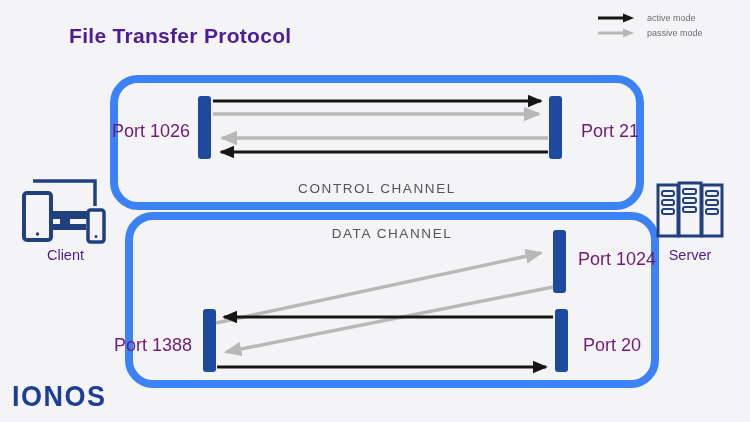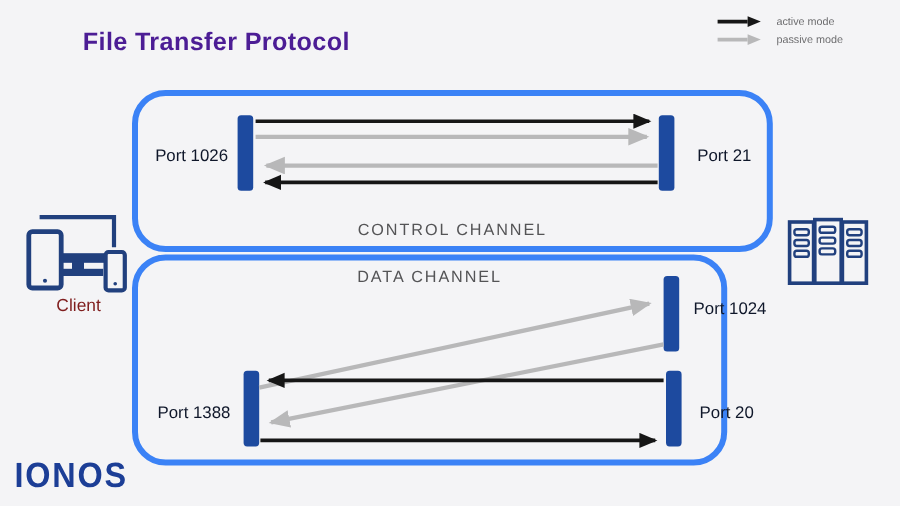--- a/index.html
+++ b/index.html
@@ -16,56 +16,56 @@
   }
 
   
   .legend{position:absolute;left:597px;top:11px;}
   .legend-row{display:flex;align-items:center;height:13px;margin-bottom:2px;}
   .legend-label{font-size:9px;color:#6e6e70;margin-left:12px;line-height:10px;}
 
   
   .box{
     position:absolute;box-sizing:border-box;
-    border:5px solid #3b82f6;border-radius:28px;
+    border:8px solid #3b82f6;border-radius:28px;
   }
   .box-control{left:110px;top:75px;width:534px;height:135px;}
-  .box-data{left:110px;top:212px;width:496px;height:176px;}
+  .box-data{left:125px;top:212px;width:534px;height:176px;}
   .channel-label{
     position:absolute;left:0;width:100%;text-align:center;
     font-size:13.5px;color:#545456;letter-spacing:1.6px;
   }
   .channel-label.at-bottom{bottom:6px;}
   .channel-label.at-top{top:6px;}
 
   
   .bar{
     position:absolute;width:13px;height:63px;
     background:#1d4a9f;border-radius:3px;
   }
   #bar-1026{left:198px;top:96px;}
   #bar-21{left:549px;top:96px;}
   #bar-1024{left:553px;top:230px;}
   #bar-1027{left:203px;top:309px;}
   #bar-20{left:555px;top:309px;}
 
   .port-label{
-    position:absolute;font-size:14px;color:#0f172a;white-space:nowrap;
+    position:absolute;font-size:18px;color:#701a75;white-space:nowrap;
   }
   .ra{text-align:right;}
   #lbl-1026{left:100px;width:90px;top:121px;}
   #lbl-21{left:581px;top:121px;}
   #lbl-1024{left:578px;top:249px;}
   #lbl-1027{left:102px;width:90px;top:335px;}
   #lbl-20{left:583px;top:335px;}
 
   .overlay{position:absolute;left:0;top:0;pointer-events:none;}
 
   .caption{
-    position:absolute;font-size:14.5px;color:#7f1d1d;text-align:center;
+    position:absolute;font-size:14.5px;color:#4c1d95;text-align:center;
   }
   #caption-client{left:18px;width:95px;top:247px;}
   #caption-server{left:650px;width:80px;top:247px;}
 
   .brand{
     position:absolute;left:12px;top:380px;
     font-size:27px;font-weight:800;color:#1c3e96;
     letter-spacing:1.5px;transform:scaleY(1.08);transform-origin:left top;
   }
 </style>
@@ -164,16 +164,17 @@
       <rect x="33" y="20" width="13" height="5" rx="2" fill="none" stroke="#21407e" stroke-width="2"></rect>
       <rect x="33" y="29" width="13" height="5" rx="2" fill="none" stroke="#21407e" stroke-width="2"></rect>
     </g>
     <g>
       <rect x="52" y="7" width="20" height="51" fill="#f4f4f6" stroke="#21407e" stroke-width="3"></rect>
       <rect x="56" y="13" width="12" height="5" rx="2" fill="none" stroke="#21407e" stroke-width="2"></rect>
       <rect x="56" y="22" width="12" height="5" rx="2" fill="none" stroke="#21407e" stroke-width="2"></rect>
       <rect x="56" y="31" width="12" height="5" rx="2" fill="none" stroke="#21407e" stroke-width="2"></rect>
     </g>
   </svg>
+  <div class="caption" id="caption-server">Server</div>
 
   <div class="brand">IONOS</div>
 
 </div>
 
 </body></html>

